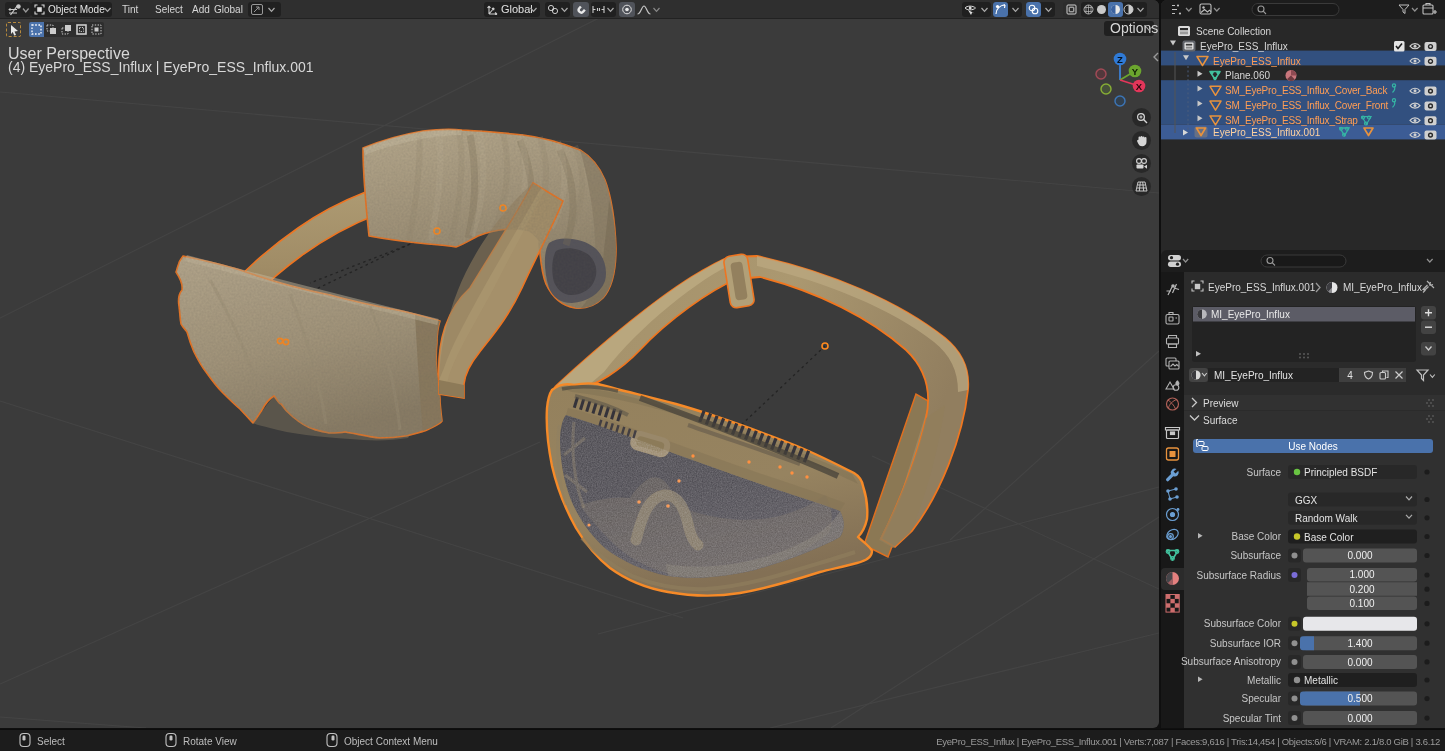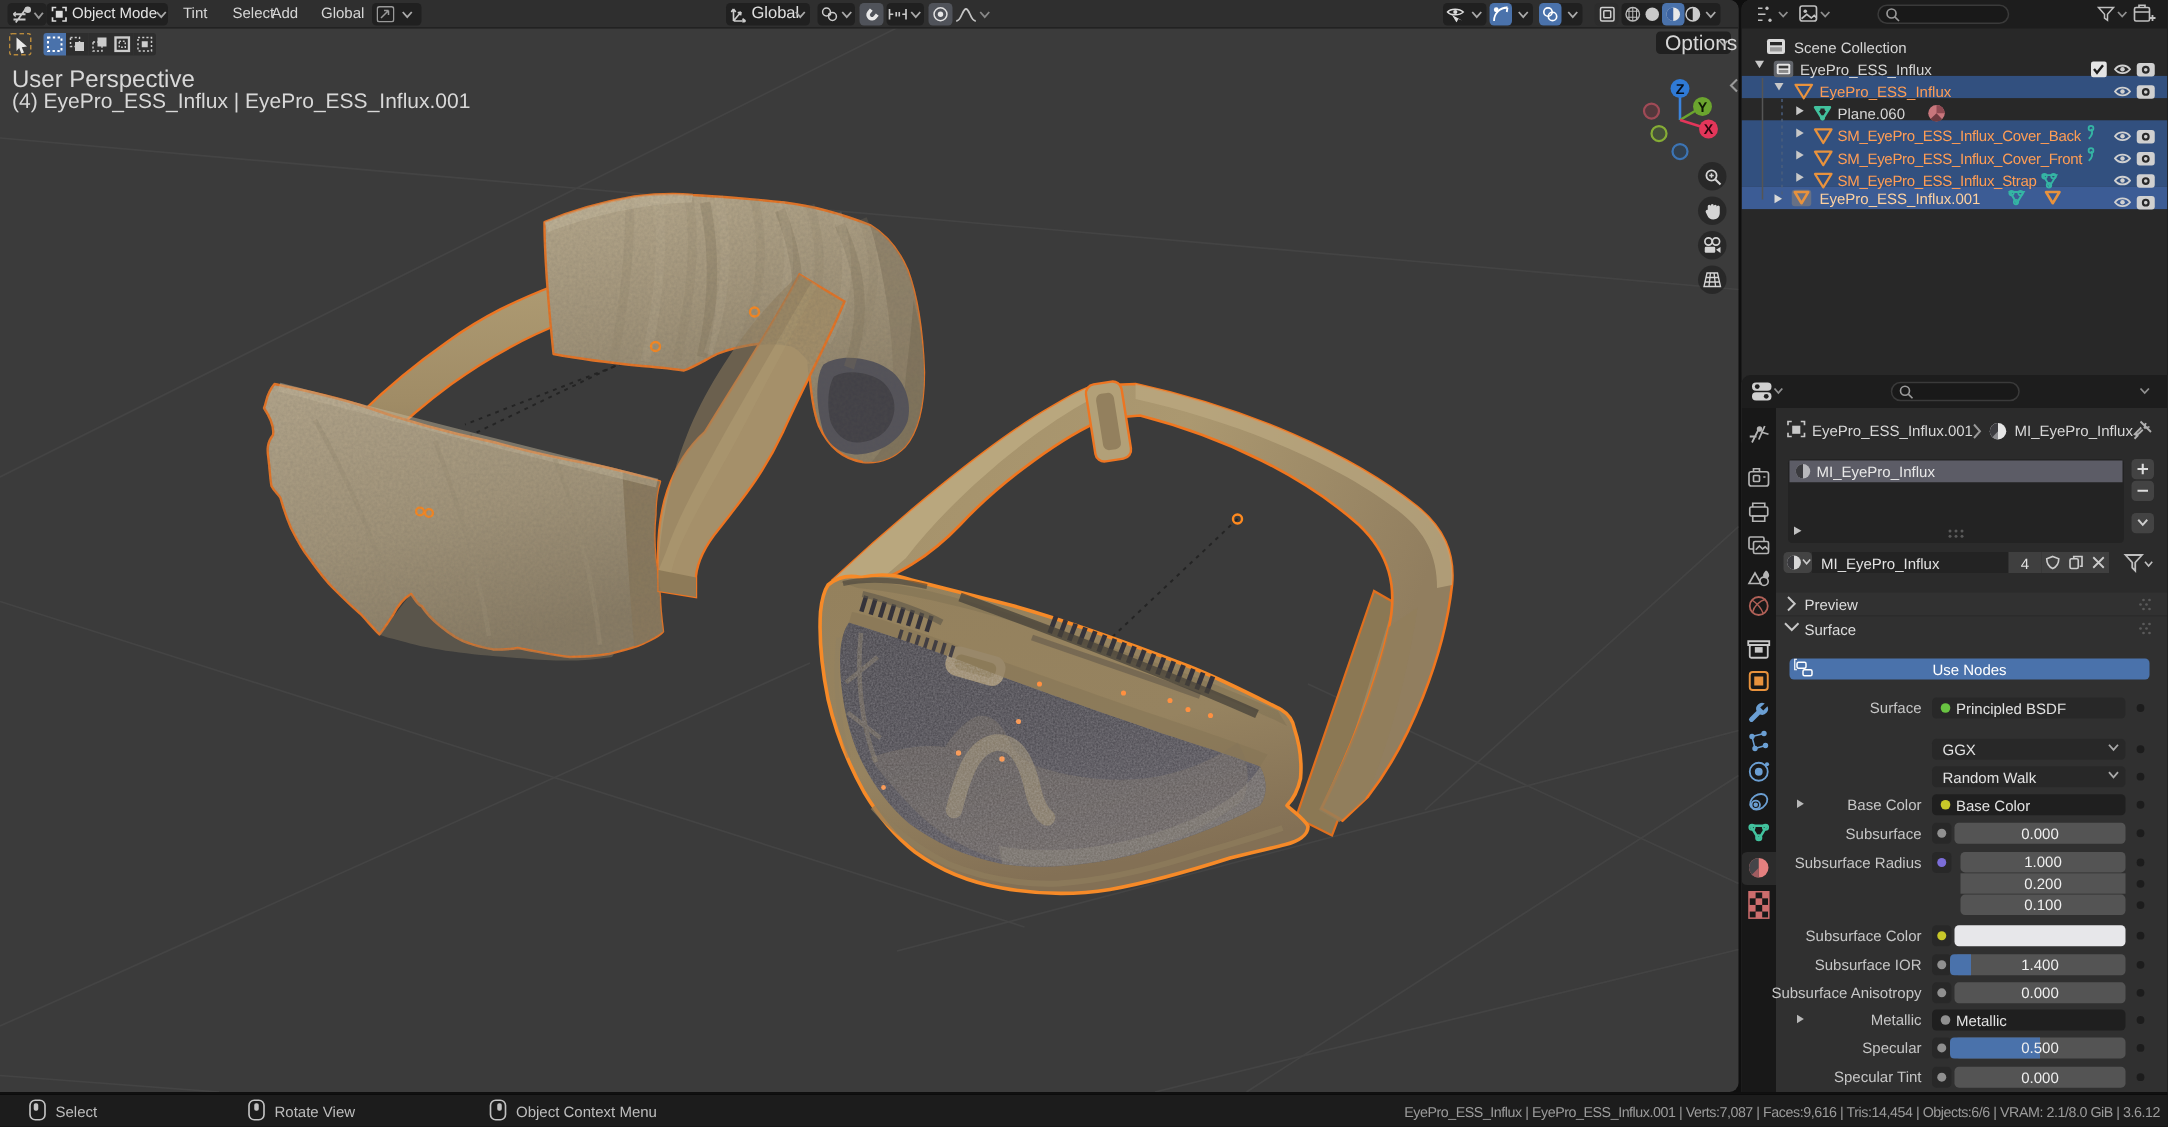--- a/index.html
+++ b/index.html
@@ -344,21 +344,21 @@
             <rect x="3.2" y="3.2" width="4.6" height="4.6" fill="#ddd" stroke="none"></rect>
           </g>
         </svg>
         <span class="abs" style="left:17px;top:0;font-size:10px;line-height:15px;color:#e3e3e3">Object Mode</span>
         <svg class="abs" style="left:72px;top:5px" width="9" height="6" viewBox="0 0 9 6">
             <path d="M1.5 1 l3 3.4 3 -3.4" stroke="#aaa" stroke-width="1.2" fill="none"></path>
           </svg>
       </div>
       <span class="abs menu" style="left:122px">Tint</span>
       <span class="abs menu" style="left:155px">Select</span>
-      <span class="abs menu" style="left:181px">Add</span>
+      <span class="abs menu" style="left:192px">Add</span>
       <span class="abs menu" style="left:214px">Global</span>
       <div class="abs btn" style="left:248px;top:2px;width:33px;height:15px">
         <svg class="abs" style="left:3px;top:2px" width="12" height="11" viewBox="0 0 12 11">
           <rect x="0.5" y="0.5" width="11" height="10" rx="1.5" stroke="#999" fill="none"></rect>
           <path d="M3 8 L8 3 M8 3 v3 M8 3 h-3" stroke="#999" stroke-width="1" fill="none"></path>
         </svg>
         <svg class="abs" style="left:19px;top:5px" width="9" height="6" viewBox="0 0 9 6">
             <path d="M1.5 1 l3 3.4 3 -3.4" stroke="#aaa" stroke-width="1.2" fill="none"></path>
           </svg>
       </div>

